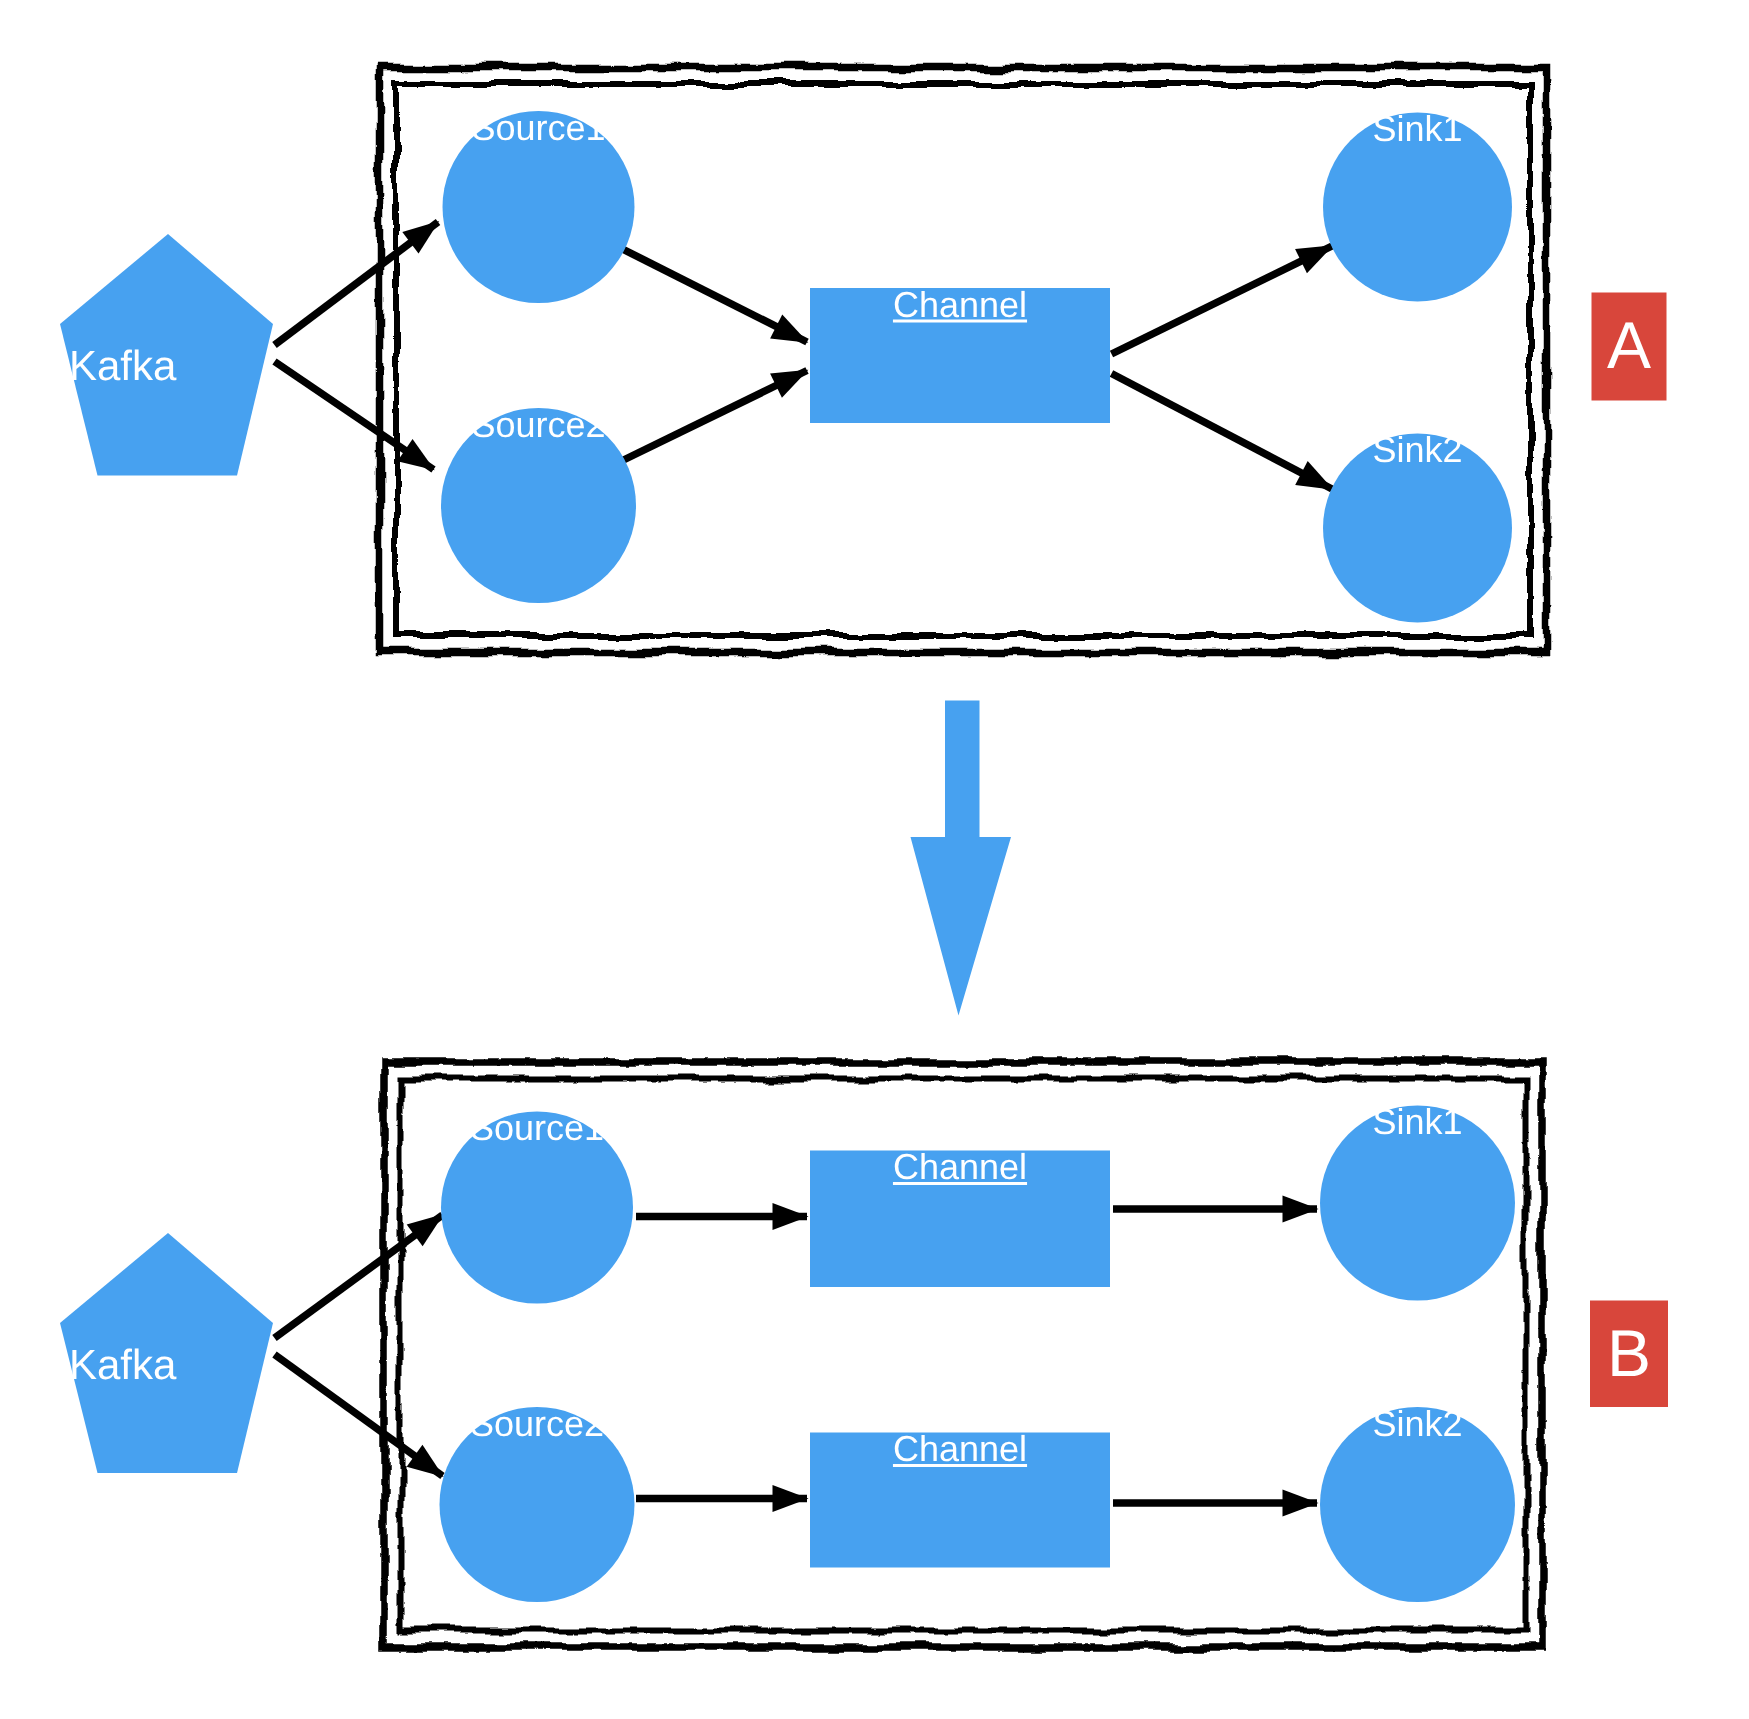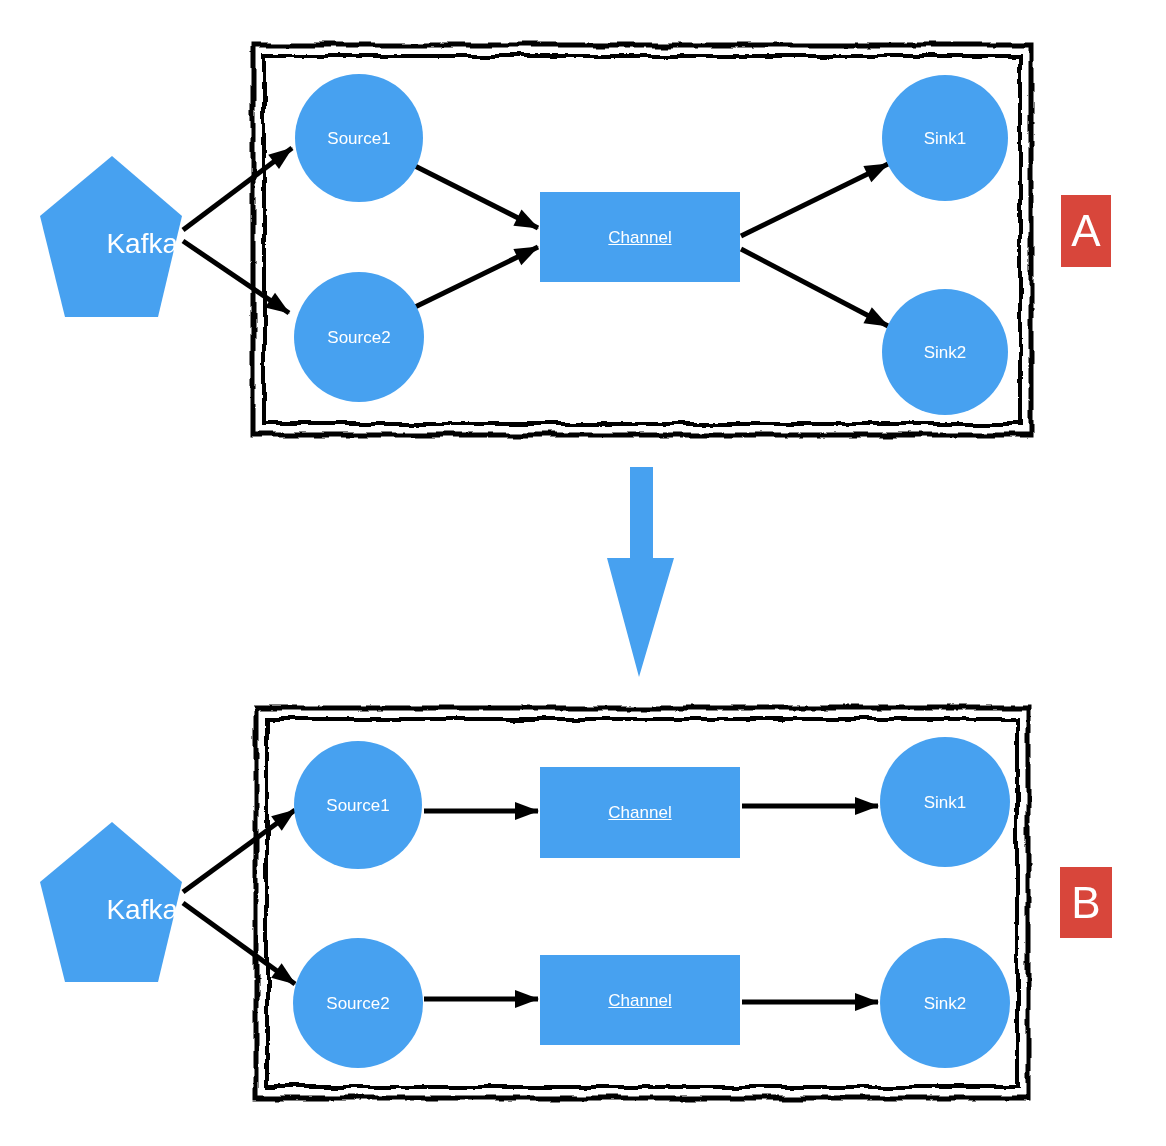--- a/index.html
+++ b/index.html
@@ -10,27 +10,27 @@
     --background:#ffffff;
   }
   html,body{margin:0;padding:0;background:var(--background);}
   .canvas{
     position:relative;width:1166px;height:1146px;
     background:var(--background);overflow:hidden;
     font-family:"Liberation Sans",sans-serif;
   }
   .layer{position:absolute;left:0;top:0;width:1166px;height:1146px;}
   .node{
-    position:absolute;display:flex;align-items:center;justify-content:center;
-    color:var(--text_white);font-size:17px;line-height:1;text-align:center;
+    position:absolute;display:flex;align-items:flex-start;justify-content:center;
+    color:var(--text_white);font-size:24px;line-height:1;text-align:center;
   }
   .circle{border-radius:50%;background:var(--node_blue);}
   .rectnode{background:var(--node_blue);text-decoration:underline;}
   .kafka-label{
-    position:absolute;display:flex;align-items:center;justify-content:flex-end;
+    position:absolute;display:flex;align-items:center;justify-content:flex-start;
     color:var(--text_white);font-size:28px;line-height:1;
   }
   .badge{
     position:absolute;display:flex;align-items:center;justify-content:center;
     background:var(--badge_red);color:var(--text_white);font-size:44px;line-height:1;
   }
   .frame-line{fill:none;stroke:var(--outline_black);}
   .arrow{stroke:var(--outline_black);stroke-width:5;}
   .shape-blue{fill:var(--node_blue);}
 </style>

